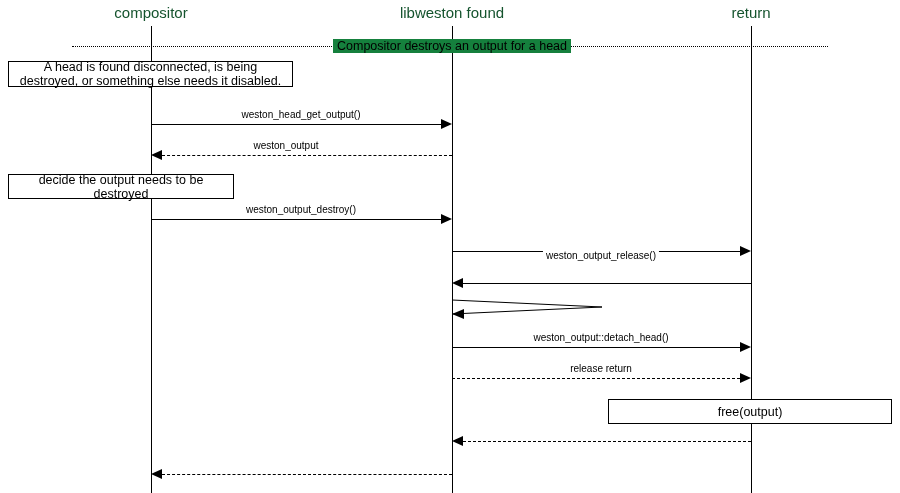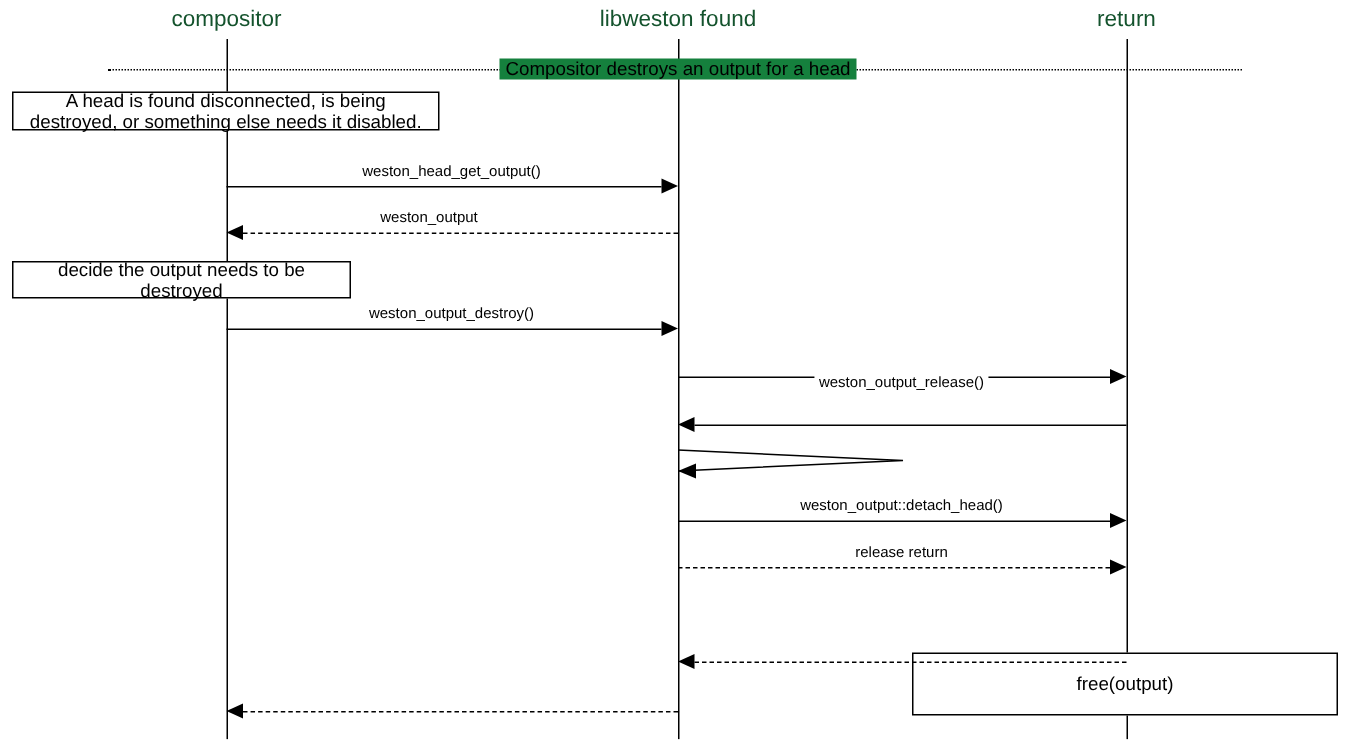--- a/index.html
+++ b/index.html
@@ -141,21 +141,21 @@
   </div>
 
   <div class="msg-line solid" style="left:452px; top:347px; width:288px;"></div>
   <div class="arrowhead right" style="left:740px; top:342px;"></div>
   <div class="msg-label" style="left:601px; top:331px;">weston_output::detach_head()</div>
 
   <div class="msg-line dashed" style="left:452px; top:378px; width:288px;"></div>
   <div class="arrowhead right" style="left:740px; top:373px;"></div>
   <div class="msg-label" style="left:601px; top:362px;">release return</div>
 
-  <div class="note-box" style="left:608px; top:399px; width:284px; height:42px;margin-top:36px;">
+  <div class="note-box" style="left:608px; top:399px; width:284px; height:25px;">
     <span>free(output)</span>
   </div>
 
   <div class="msg-line dashed" style="left:463px; top:441px; width:288px;"></div>
   <div class="arrowhead left" style="left:452px; top:436px;"></div>
 
   <div class="msg-line dashed" style="left:162px; top:474px; width:290px;"></div>
   <div class="arrowhead left" style="left:151px; top:469px;"></div>
 
 </div>

